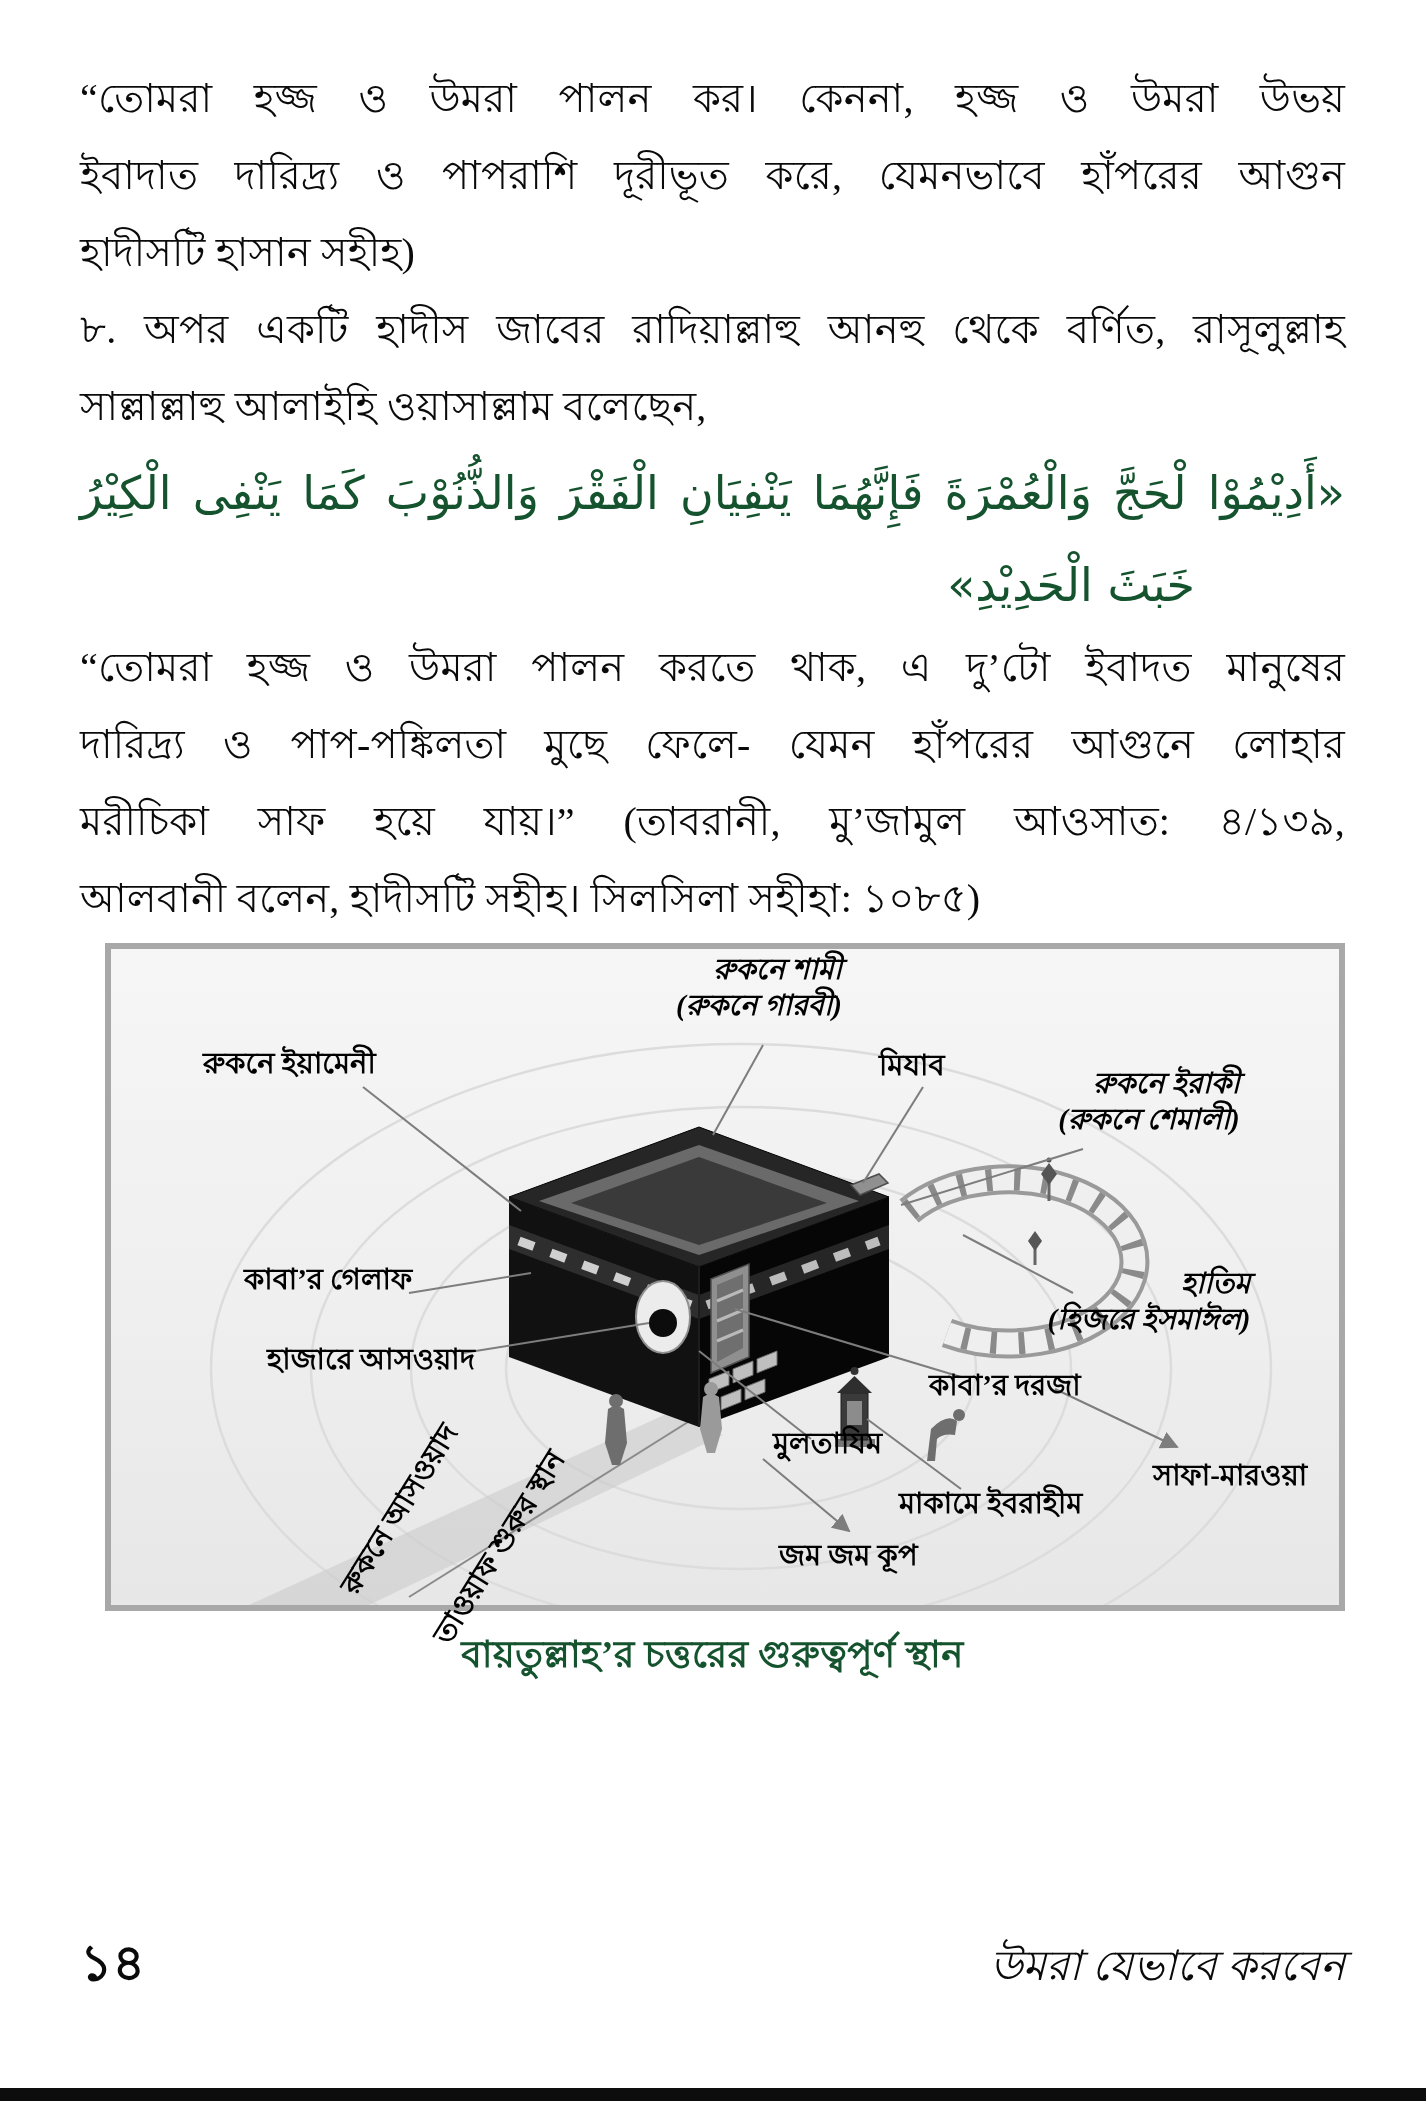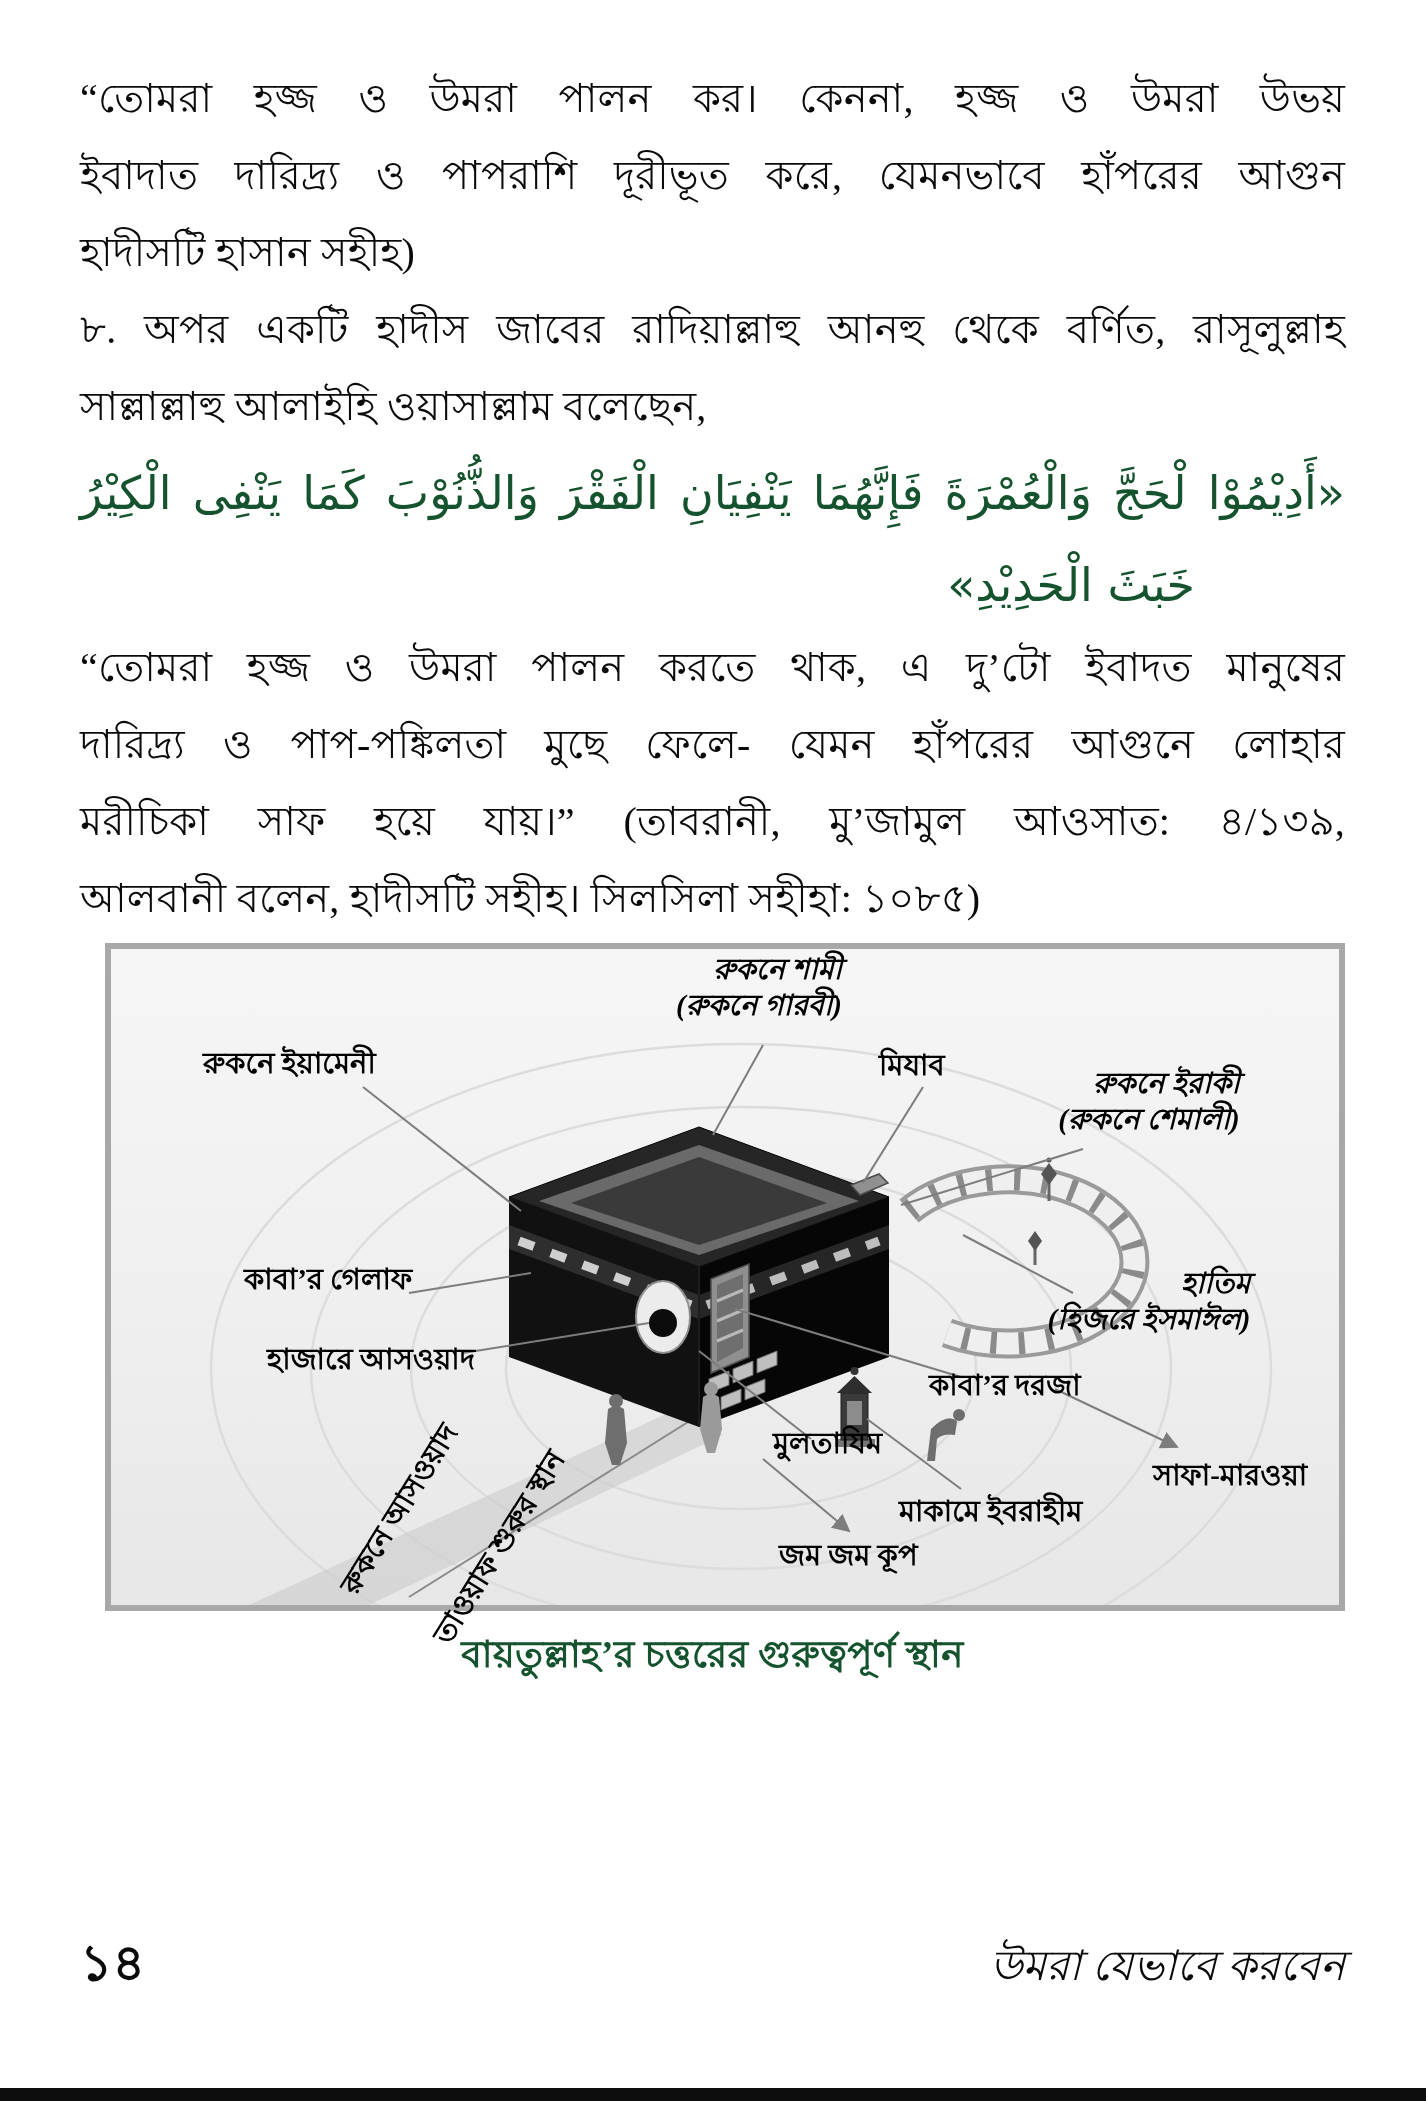--- a/index.html
+++ b/index.html
@@ -189,21 +189,21 @@
       <div>(রুকনে শেমালী)</div>
     </div>
     <div class="dlabel" style="left:133px;top:312px;">কাবা’র গেলাফ</div>
     <div class="dlabel center" style="left:1038px;top:316px;">
       <div>হাতিম</div>
       <div>(হিজরে ইসমাঈল)</div>
     </div>
     <div class="dlabel" style="left:156px;top:392px;">হাজারে আসওয়াদ</div>
     <div class="dlabel" style="left:818px;top:418px;">কাবা’র দরজা</div>
     <div class="dlabel" style="left:662px;top:476px;">মুলতাযিম</div>
-    <div class="dlabel" style="left:788px;top:536px;margin-top:8px;">মাকামে ইবরাহীম</div>
+    <div class="dlabel" style="left:788px;top:536px;">মাকামে ইবরাহীম</div>
     <div class="dlabel" style="left:1042px;top:508px;">সাফা-মারওয়া</div>
     <div class="dlabel" style="left:668px;top:588px;">জম জম কূপ</div>
     <div class="dlabel diag" style="left:288px;top:560px;">রুকনে আসওয়াদ</div>
     <div class="dlabel diag" style="left:388px;top:598px;">তাওয়াফ শুরুর স্থান</div>
   </div>
 
   <div class="caption">বায়তুল্লাহ’র চত্তরের গুরুত্বপূর্ণ স্থান</div>
 
 </div>
 

